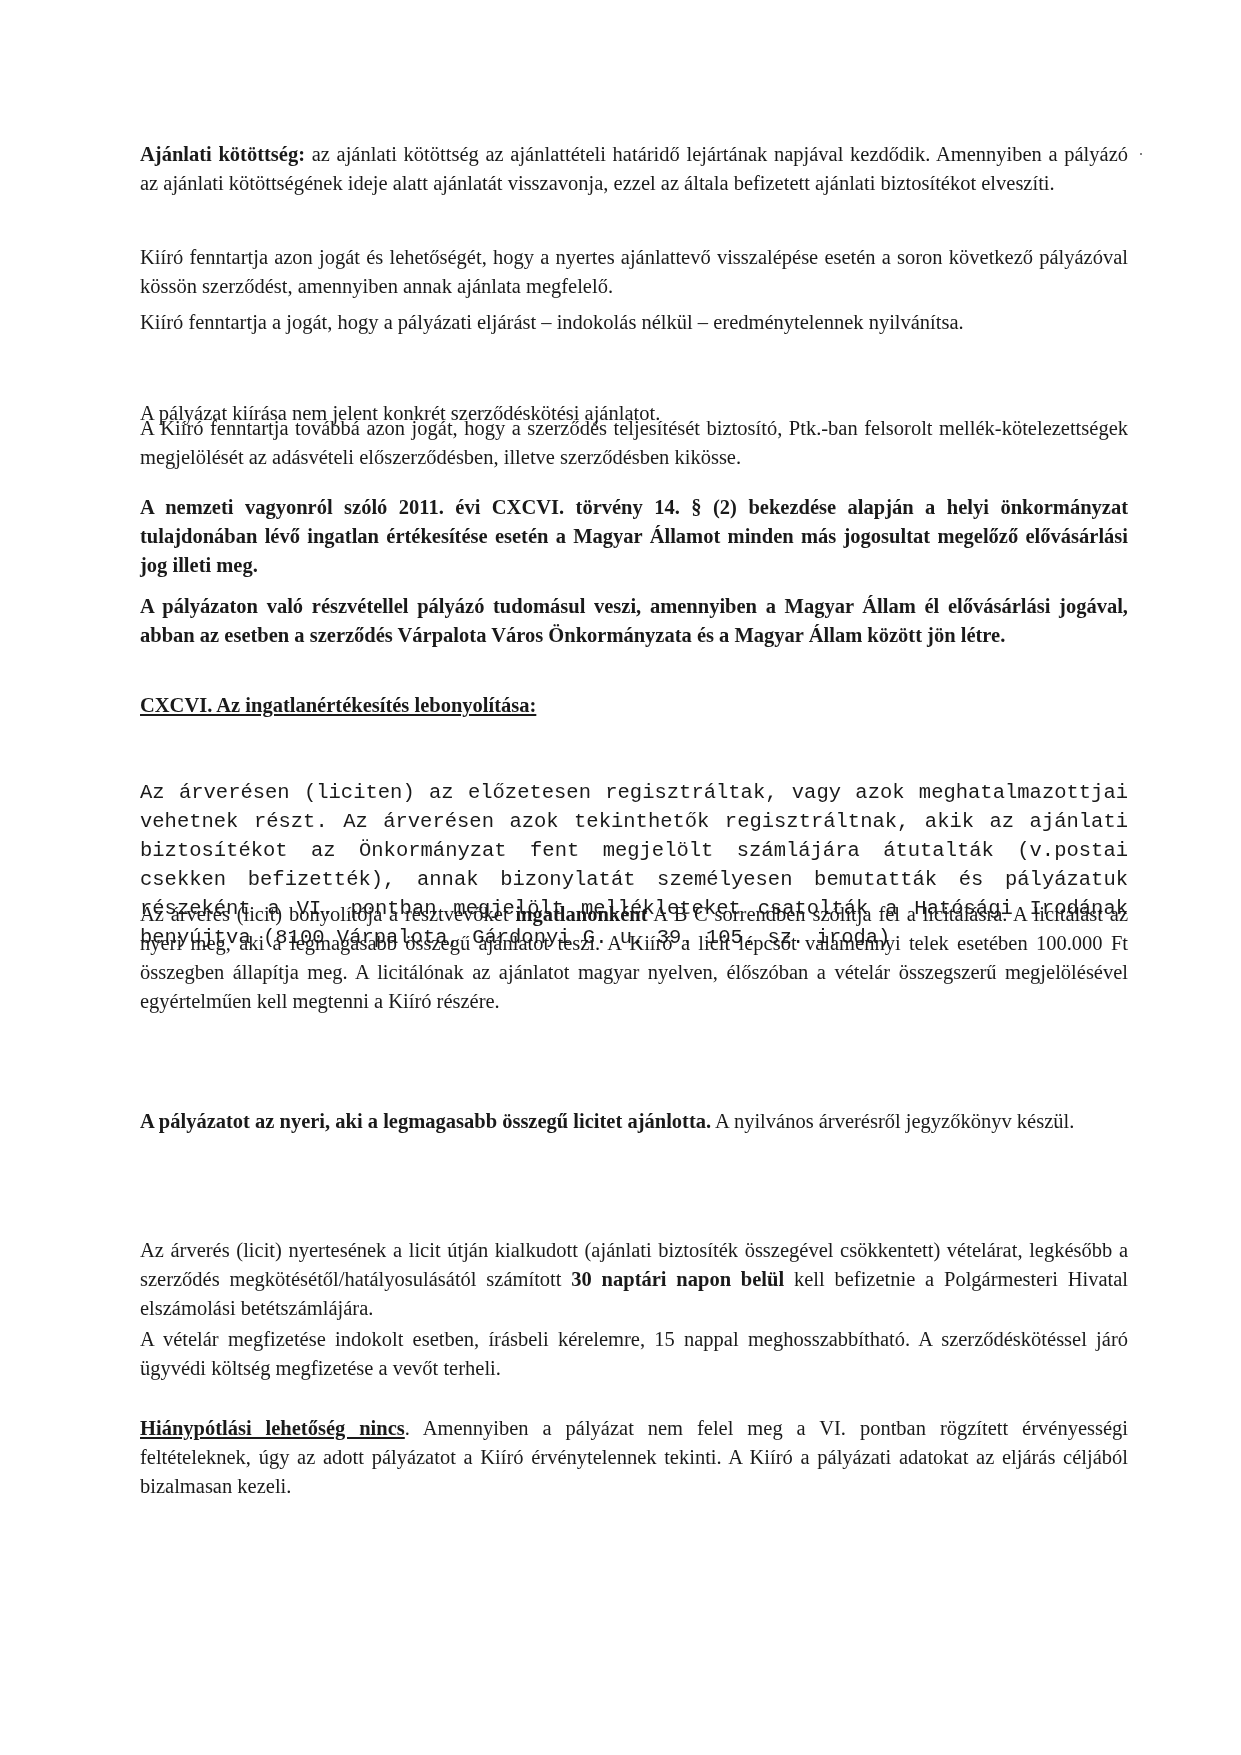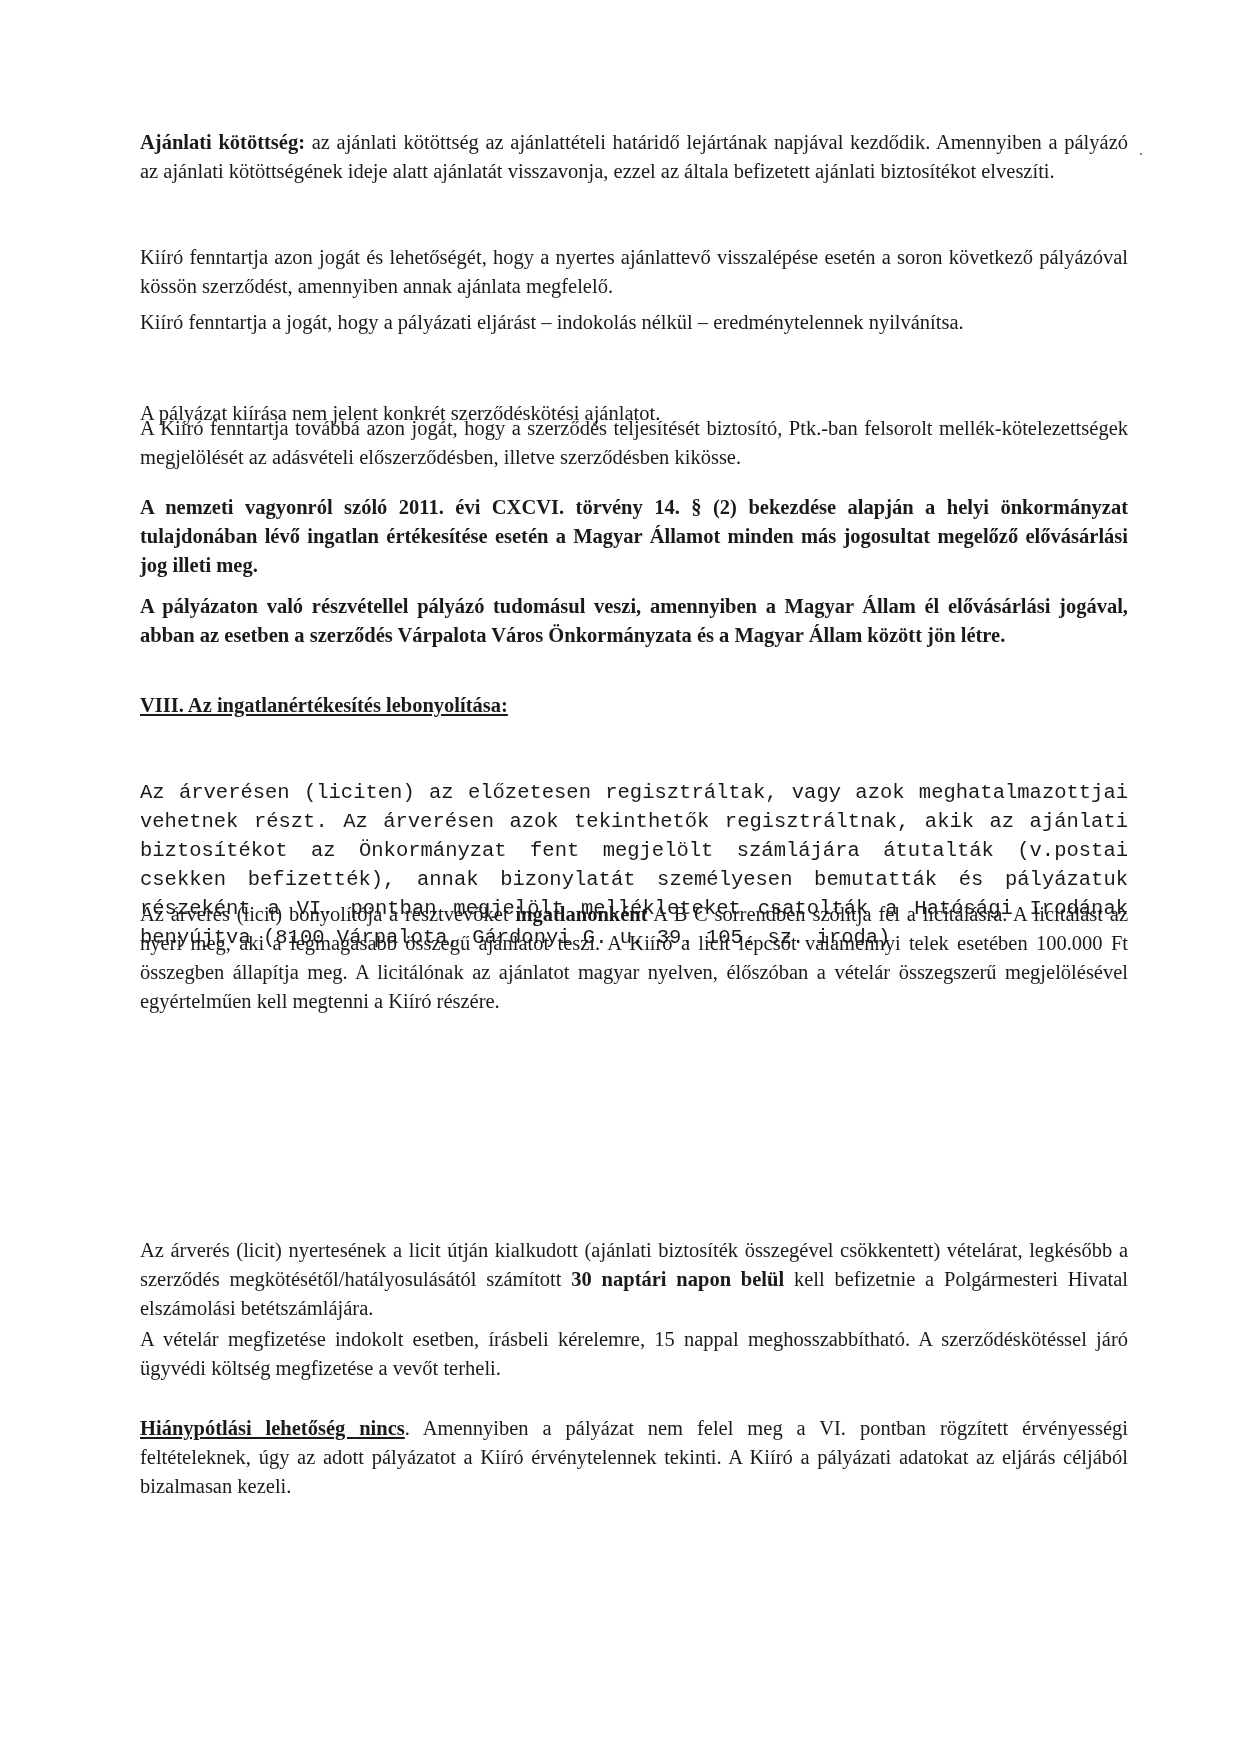--- a/index.html
+++ b/index.html
@@ -16,21 +16,21 @@
   }
   .b { font-weight: bold; }
   .u { text-decoration: underline; }
   .speck { position: absolute; width: 2px; height: 2px; background: #555; border-radius: 1px; }
 </style>
 </head>
 <body>
 
 <div class="page">
 
-  <p class="para" style="top:128px;">
+  <p class="para" style="top:140px;">
     <span class="b">Ajánlati kötöttség:</span><span> az ajánlati kötöttség az ajánlattételi határidő lejártának napjával kezdődik. Amennyiben a pályázó az ajánlati kötöttségének ideje alatt ajánlatát visszavonja, ezzel az általa befizetett ajánlati biztosítékot elveszíti.</span>
   </p>
 
   <div class="speck" style="left:1140px; top:153px;"></div>
 
   <p class="para" style="top:308px;">
     <span>Kiíró fenntartja a jogát, hogy a pályázati eljárást – indokolás nélkül – eredménytelennek nyilvánítsa.</span>
   </p>
 
   <p class="para" style="top:243px;">
@@ -47,31 +47,34 @@
 
   <p class="para b" style="top:493px;">
     <span>A nemzeti vagyonról szóló 2011. évi CXCVI. törvény 14. § (2) bekezdése alapján a helyi önkormányzat tulajdonában lévő ingatlan értékesítése esetén a Magyar Államot minden más jogosultat megelőző elővásárlási jog illeti meg.</span>
   </p>
 
   <p class="para b" style="top:592px;">
     <span>A pályázaton való részvétellel pályázó tudomásul veszi, amennyiben a Magyar Állam él elővásárlási jogával, abban az esetben a szerződés Várpalota Város Önkormányzata és a Magyar Állam között jön létre.</span>
   </p>
 
   <p class="para b u" style="top:691px;">
-    <span>VIII. Az ingatlanértékesítés lebonyolítása:</span>
+    <span>CXCVI. Az ingatlanértékesítés lebonyolítása:</span>
   </p>
 
   <p class="para" style="top:778px;font-family:Liberation Mono, monospace;">
     <span>Az árverésen (liciten) az előzetesen regisztráltak, vagy azok meghatalmazottjai vehetnek részt. Az árverésen azok tekinthetők regisztráltnak, akik az ajánlati biztosítékot az Önkormányzat fent megjelölt számlájára átutalták (v.postai csekken befizették), annak bizonylatát személyesen bemutatták és pályázatuk részeként a VI. pontban megjelölt mellékleteket csatolták a Hatósági Irodának benyújtva (8100 Várpalota, Gárdonyi G. u. 39. 105. sz. iroda)</span>
   </p>
 
   <p class="para" style="top:900px;">
     <span>Az árverés (licit) bonyolítója a résztvevőket </span><span class="b">ingatlanonként</span><span> A B C sorrendben szólítja fel a licitálásra. A licitálást az nyeri meg, aki a legmagasabb összegű ajánlatot teszi. A Kiíró a licit lépcsőt valamennyi telek esetében 100.000 Ft összegben állapítja meg. A licitálónak az ajánlatot magyar nyelven, élőszóban a vételár összegszerű megjelölésével egyértelműen kell megtenni a Kiíró részére.</span>
   </p>
 
+  <p class="para" style="top:1107px;">
+    <span class="b">A pályázatot az nyeri, aki a legmagasabb összegű licitet ajánlotta.</span><span> A nyilvános árverésről jegyzőkönyv készül.</span>
+  </p>
 
 
   <p class="para" style="top:1236px;">
     <span>Az árverés (licit) nyertesének a licit útján kialkudott (ajánlati biztosíték összegével csökkentett) vételárat, legkésőbb a szerződés megkötésétől/hatályosulásától számított </span><span class="b">30 naptári napon belül</span><span> kell befizetnie a Polgármesteri Hivatal elszámolási betétszámlájára.</span>
   </p>
 
   <p class="para" style="top:1325px;">
     <span>A vételár megfizetése indokolt esetben, írásbeli kérelemre, 15 nappal meghosszabbítható. A szerződéskötéssel járó ügyvédi költség megfizetése a vevőt terheli.</span>
   </p>
 

